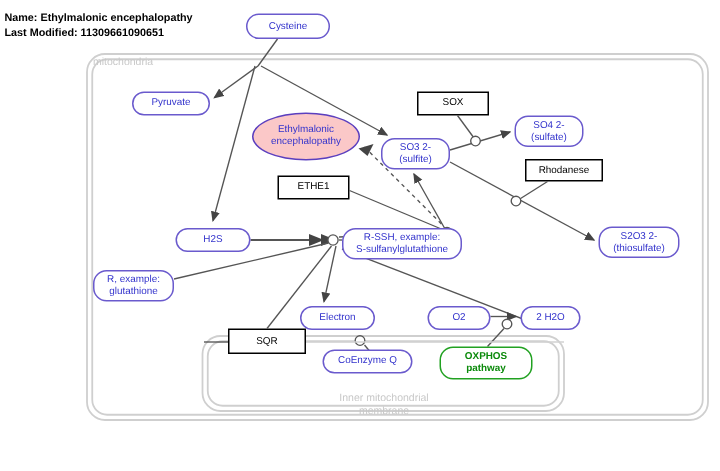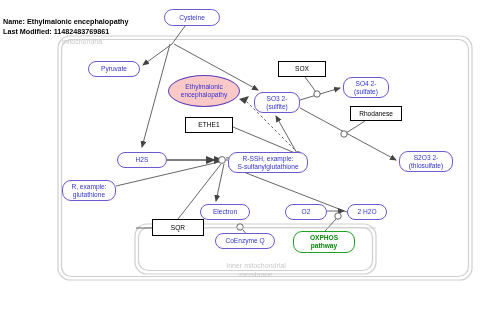--- a/index.html
+++ b/index.html
@@ -17,21 +17,21 @@
   }
   #canvas {
     position: absolute;
     left: 0; top: 0;
     width: 480px;
     height: 314px;
   }
   #meta {
     position: absolute;
     left: 3px;
-    top: 17px;
+    top: 7px;
     font-size: 7.2px;
     font-weight: bold;
     color: #000000;
     line-height: 9.6px;
     white-space: nowrap;
   }
   #meta div { white-space: nowrap; }
 
   svg#edges {
     position: absolute;
@@ -83,21 +83,21 @@
     white-space: pre;
   }
 </style>
 </head>
 <body>
 
 <div id="canvas">
 
   <div id="meta">
     <div>Name: Ethylmalonic encephalopathy</div>
-    <div>Last Modified: 11482483769861</div>
+    <div>Last Modified: 11309661090651</div>
   </div>
 
   <svg id="edges" viewBox="0 0 480 314">
     <defs>
       <marker id="arrow" markerWidth="7" markerHeight="7" refX="6" refY="3" orient="auto" markerUnits="userSpaceOnUse">
         <path d="M0,0 L7,3 L0,6 z" fill="#444444"></path>
       </marker>
     </defs>
 
     <g>

